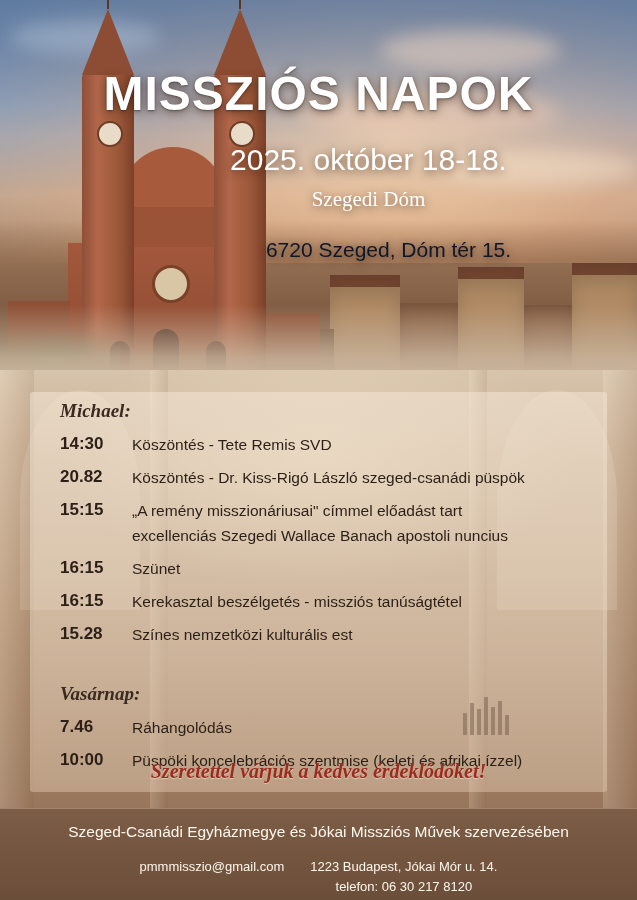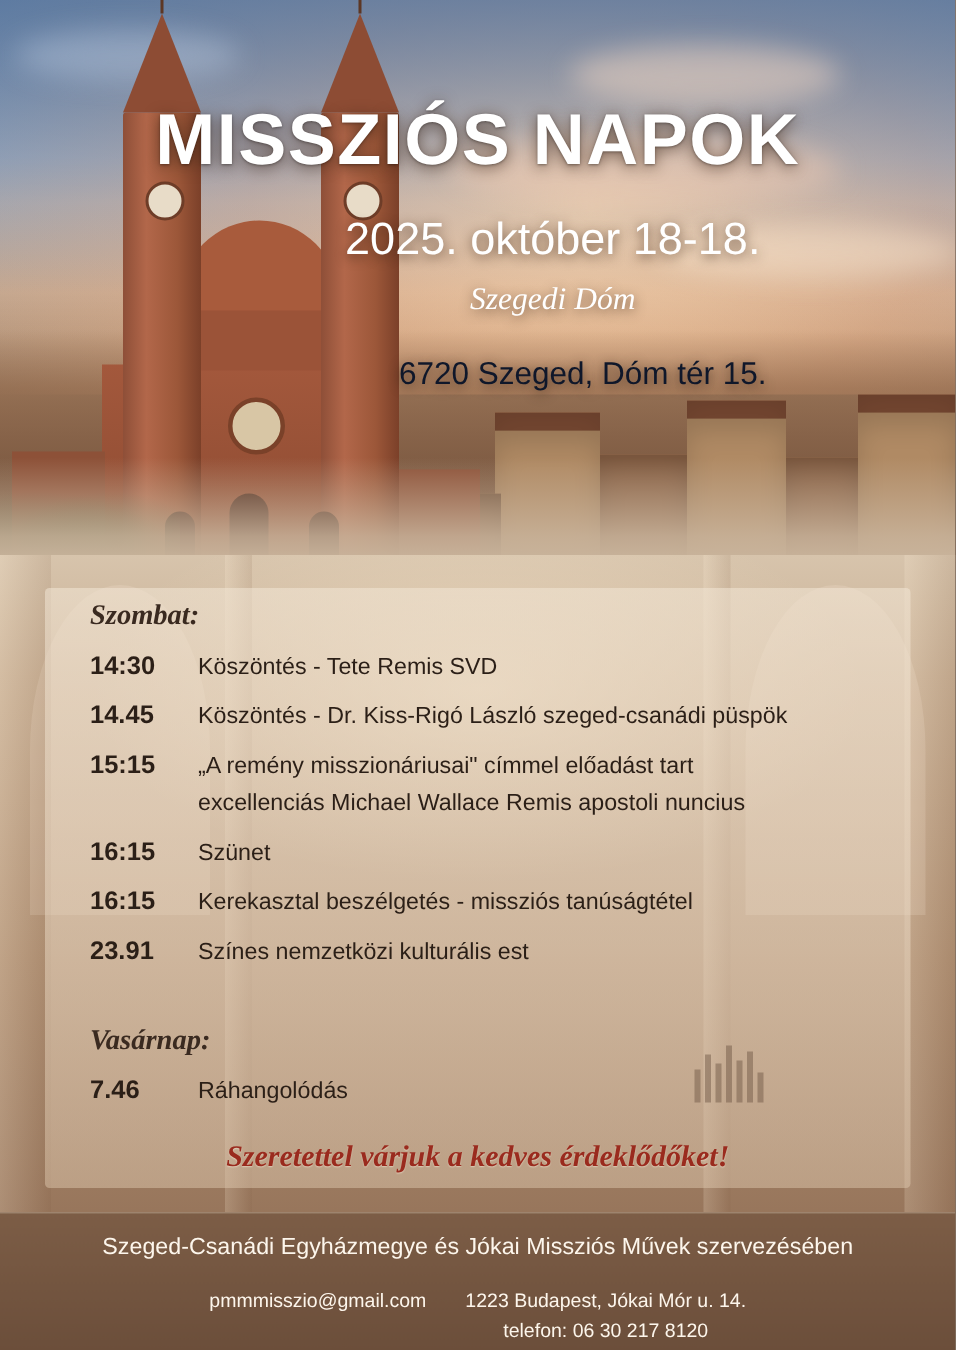--- a/index.html
+++ b/index.html
@@ -178,21 +178,20 @@
     margin-top: 22px;
     margin-left: 100px;
     font-size: 30px;
     color: #ffffff;
     text-shadow: 0 2px 8px rgba(60,35,20,0.7);
   }
   .place-line {
     margin-top: 10px;
     margin-left: 100px;
     font-family: "Liberation Serif", serif;
-    font-style: italic;
     font-size: 21px;
     color: #ffffff;
     text-shadow: 0 2px 8px rgba(60,35,20,0.7);
   }
   .addr-line {
     margin-top: 26px;
     margin-left: 140px;
     font-size: 21px;
     color: #0f172a;
     text-shadow: 0 2px 8px rgba(50,30,18,0.8);
@@ -393,64 +392,68 @@
     <i style="left:7px; height:32px;"></i>
     <i style="left:14px; height:26px;"></i>
     <i style="left:21px; height:38px;"></i>
     <i style="left:28px; height:28px;"></i>
     <i style="left:35px; height:34px;"></i>
     <i style="left:42px; height:20px;"></i>
   </div>
 
   <div class="schedule">
 
-    <div class="day-head">Szombat:</div>
+    <div class="day-head">Michael:</div>
 
     <div class="row">
       <div class="t">14:30</div>
       <div class="d">Köszöntés - Tete Remis SVD</div>
     </div>
 
     <div class="row">
-      <div class="t">14.45</div>
+      <div class="t">20.82</div>
       <div class="d">Köszöntés - Dr. Kiss-Rigó László szeged-csanádi püspök</div>
     </div>
 
     <div class="row">
       <div class="t">15:15</div>
       <div class="d">
         <span>„A remény misszionáriusai" címmel előadást tart</span>
-        <span class="cont">excellenciás Michael Wallace Remis apostoli nuncius</span>
+        <span class="cont">excellenciás Szegedi Wallace Banach apostoli nuncius</span>
       </div>
     </div>
 
     <div class="row">
       <div class="t">16:15</div>
       <div class="d">Szünet</div>
     </div>
 
     <div class="row">
       <div class="t">16:15</div>
       <div class="d">Kerekasztal beszélgetés - missziós tanúságtétel</div>
     </div>
 
     <div class="row">
-      <div class="t">23.91</div>
+      <div class="t">15.28</div>
       <div class="d">Színes nemzetközi kulturális est</div>
     </div>
 
     <div class="spacer"></div>
 
     <div class="day-head">Vasárnap:</div>
 
     <div class="row">
       <div class="t">7.46</div>
       <div class="d">Ráhangolódás</div>
     </div>
 
+    <div class="row">
+      <div class="t">10:00</div>
+      <div class="d">Püspöki koncelebrációs szentmise (keleti és afrikai ízzel)</div>
+    </div>
 
   </div>
 
   <div class="closing">Szeretettel várjuk a kedves érdeklődőket!</div>
 
   <div class="footer">
     <div class="org">Szeged-Csanádi Egyházmegye és Jókai Missziós Művek szervezésében</div>
     <div class="info">
       <div class="col">
         <span class="l2">pmmmisszio@gmail.com</span>

